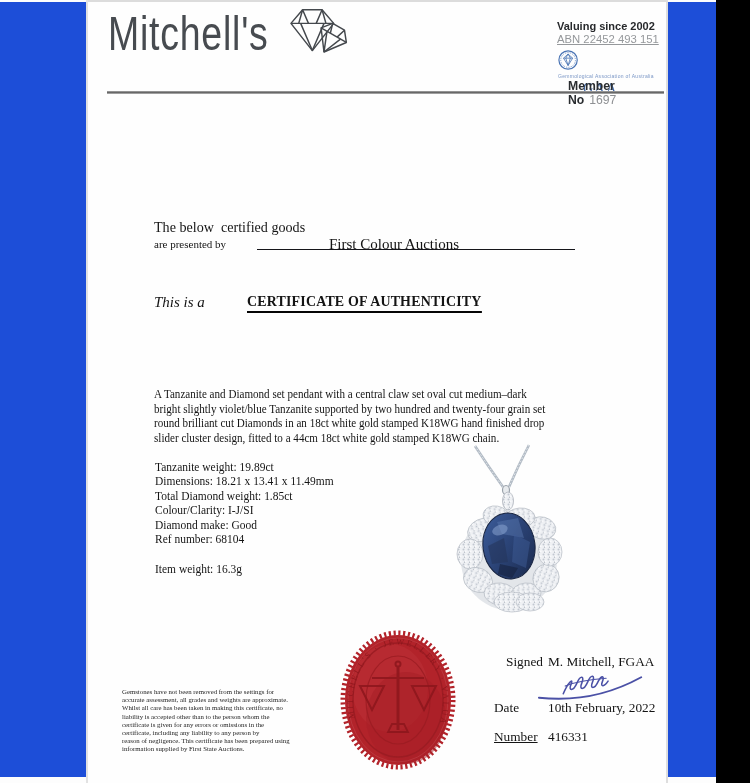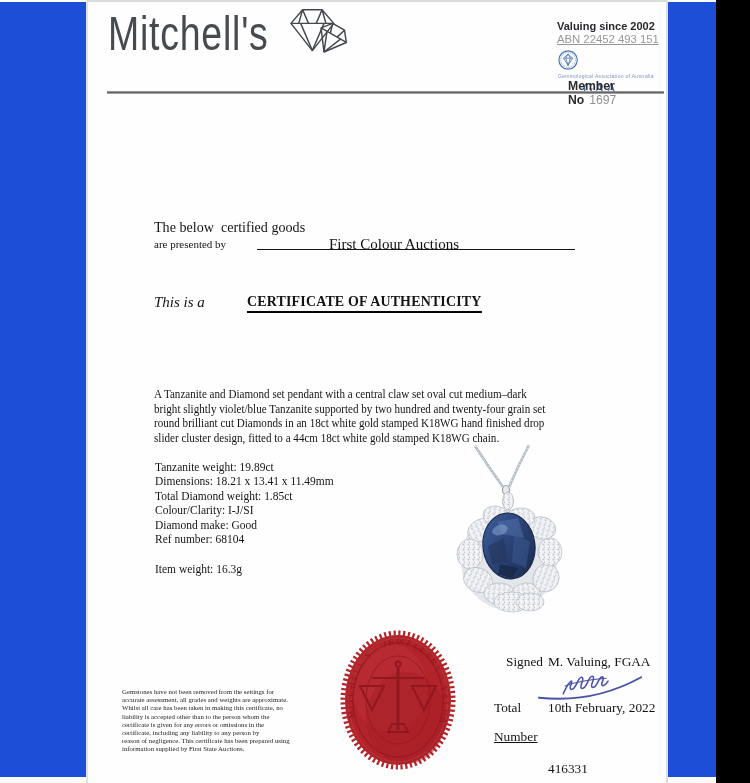--- a/index.html
+++ b/index.html
@@ -46,21 +46,21 @@
         transform:scaleX(.84);transform-origin:left top;}
   .specs{left:67px;top:460px;font-size:13.2px;line-height:14.4px;white-space:nowrap;
          transform:scaleX(.87);transform-origin:left top;}
   .itemweight{left:67px;top:561px;font-size:13.2px;white-space:nowrap;
               transform:scaleX(.87);transform-origin:left top;}
   
   .disclaimer{left:34px;top:688px;font-size:6.8px;line-height:8.2px;color:#1d1d1d;white-space:nowrap;}
   .lbl{font-size:13.3px;color:#141414;}
   .signed-l{left:406px;top:654px;margin-left:12px;} .signed-v{left:460px;top:654px;}
   .date-l{left:406px;top:700px;}   .date-v{left:460px;top:700px;}
-  .num-l{left:406px;top:729px;text-decoration:underline;}    .num-v{left:460px;top:729px;margin-top:32px;}
+  .num-l{left:406px;top:729px;text-decoration:underline;}    .num-v{left:460px;top:729px;}
   .sig{left:448px;top:672px;}
   .photo{left:354px;top:438px;}
   .sealbox{left:250px;top:628px;}
 </style>
 </head>
 <body>
 
 <div class="canvas">
   <div class="strip top"></div>
   <div class="strip bottom"></div>
@@ -216,29 +216,29 @@
       <div>accurate assessment, all grades and weights are approximate.</div>
       <div>Whilst all care has been taken in making this certificate, no</div>
       <div>liability is accepted other than to the person whom the</div>
       <div>certificate is given for any errors or omissions in the</div>
       <div>certificate, including any liability to any person by</div>
       <div>reason of negligence. This certificate has been prepared using</div>
       <div>information supplied by First State Auctions.</div>
     </div>
 
     <div class="abs lbl signed-l">Signed</div>
-    <div class="abs lbl signed-v">M. Valuing, FGAA</div>
+    <div class="abs lbl signed-v">M. Mitchell, FGAA</div>
 
     <svg class="abs sig" width="112" height="30" viewBox="0 0 115 30">
       <g fill="none" stroke="#4b51a6" stroke-linecap="round">
         <path d="M3,26 C30,29 68,27 108,5" stroke-width="2"></path>
         <path d="M28,22 C33,10 39,5 36,12 C33,19 38,20 42,11 C46,2 50,4 47,11 C44,18 49,19 53,10 C57,1 61,3 58,10 C55,17 60,18 64,9 C67,3 71,3 68,10 C66,15 70,15 74,9" stroke-width="1.6"></path>
         <path d="M30,14 C42,9 58,7 72,6" stroke-width="1.2"></path>
       </g>
     </svg>
 
-    <div class="abs lbl date-l">Total</div>
+    <div class="abs lbl date-l">Date</div>
     <div class="abs lbl date-v">10th February, 2022</div>
 
     <div class="abs lbl num-l">Number</div>
     <div class="abs lbl num-v">416331</div>
   </div>
 </div>
 
 </body></html>

